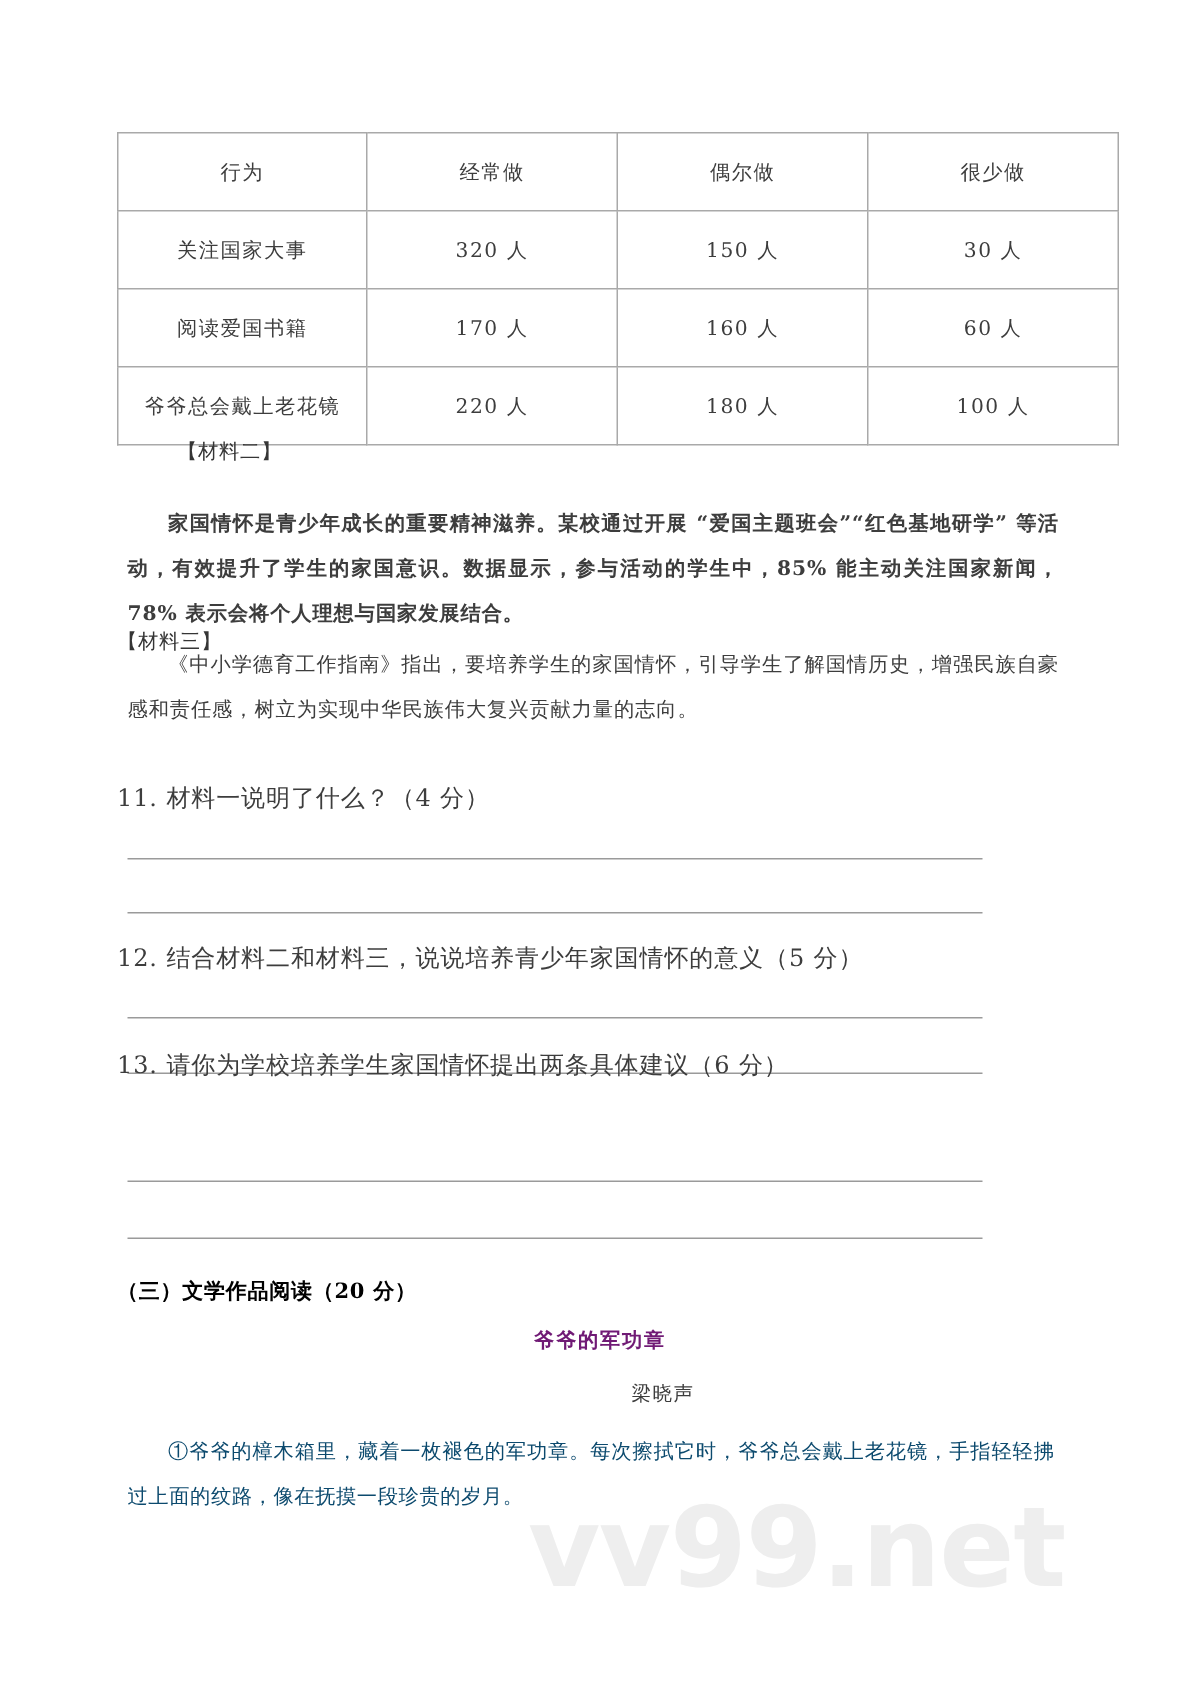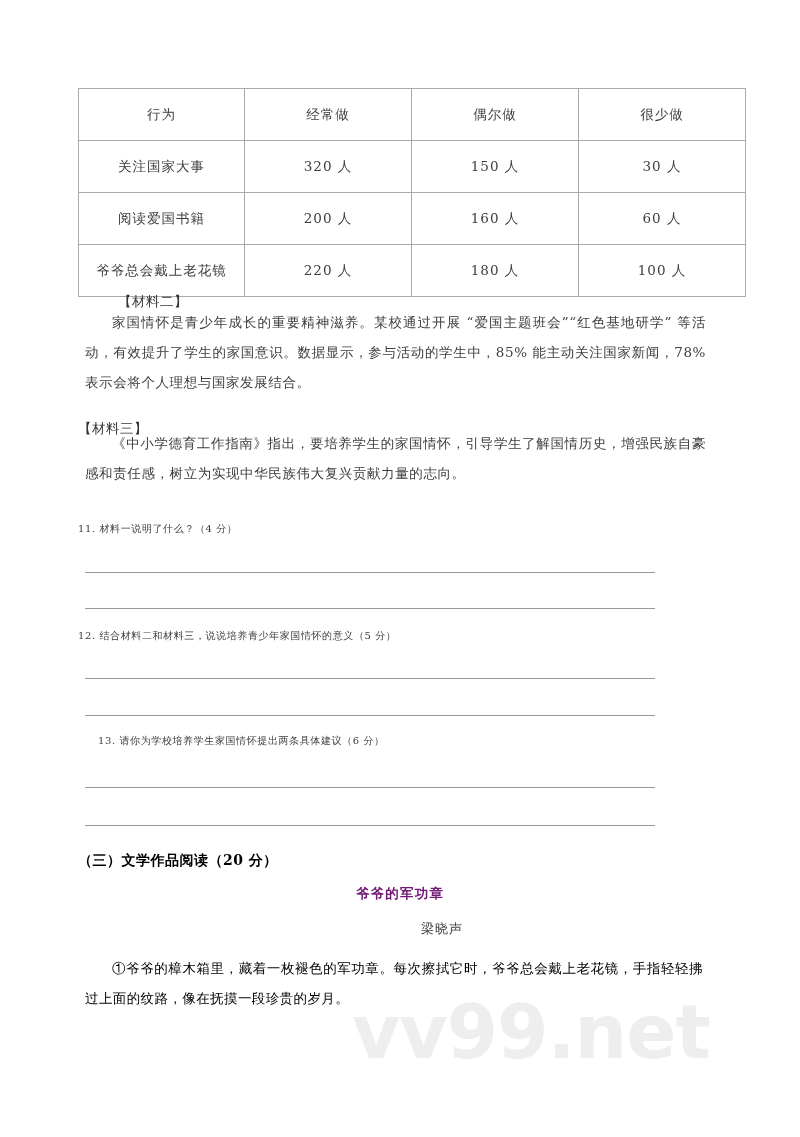--- a/index.html
+++ b/index.html
@@ -86,21 +86,21 @@
     color: #353535;
   }
   .para {
     text-indent: 2em;
     text-align: justify;
     text-justify: inter-ideograph;
   }
 
   .q-line-text {
     position: absolute;
-    font-size: 10px;
+    font-size: 16px;
     letter-spacing: 0.6px;
     color: #3d3d3d;
     white-space: nowrap;
   }
 
   
   .rule {
     position: absolute;
     left: 85px;
     width: 570px;
@@ -135,21 +135,21 @@
     letter-spacing: 1px;
     color: #3d3d3d;
   }
   .story-para {
     position: absolute;
     left: 85px;
     width: 618px;
     font-size: 13.5px;
     line-height: 30px;
     letter-spacing: 0.4px;
-    color: #000000;
+    color: #0c4a6e;
     text-align: justify;
     text-justify: inter-ideograph;
     text-indent: 2em;
   }
 </style>
 </head>
 <body>
 
 <div class="page">
 
@@ -168,50 +168,50 @@
       </thead>
       <tbody>
         <tr>
           <td>关注国家大事</td>
           <td class="num">320 人</td>
           <td class="num">150 人</td>
           <td class="num">30 人</td>
         </tr>
         <tr>
           <td>阅读爱国书籍</td>
-          <td class="num">200 人</td>
+          <td class="num">170 人</td>
           <td class="num">160 人</td>
           <td class="num">60 人</td>
         </tr>
         <tr>
           <td>爷爷总会戴上老花镜</td>
           <td class="num">220 人</td>
           <td class="num">180 人</td>
           <td class="num">100 人</td>
         </tr>
       </tbody>
     </table>
 
     <div class="blk mat-label" style="left:78px; top:286px;margin-left:40px;">【材料二】</div>
 
-    <div class="blk para" style="left:85px; top:307px; width:621px;">家国情怀是青少年成长的重要精神滋养。某校通过开展 “爱国主题班会”“红色基地研学” 等活动，有效提升了学生的家国意识。数据显示，参与活动的学生中，85% 能主动关注国家新闻，78% 表示会将个人理想与国家发展结合。</div>
+    <div class="blk para" style="left:85px; top:334px; width:621px;font-weight:bold;">家国情怀是青少年成长的重要精神滋养。某校通过开展 “爱国主题班会”“红色基地研学” 等活动，有效提升了学生的家国意识。数据显示，参与活动的学生中，85% 能主动关注国家新闻，78% 表示会将个人理想与国家发展结合。</div>
 
     <div class="blk mat-label" style="left:78px; top:413px;">【材料三】</div>
 
     <div class="blk para" style="left:85px; top:428px; width:621px;">《中小学德育工作指南》指出，要培养学生的家国情怀，引导学生了解国情历史，增强民族自豪感和责任感，树立为实现中华民族伟大复兴贡献力量的志向。</div>
 
     <div class="q-line-text" style="left:78px; top:522px;">11. 材料一说明了什么？（4 分）</div>
     <div class="rule" style="top:572px;"></div>
     <div class="rule" style="top:608px;"></div>
 
     <div class="q-line-text" style="left:78px; top:629px;">12. 结合材料二和材料三，说说培养青少年家国情怀的意义（5 分）</div>
     <div class="rule" style="top:678px;"></div>
     <div class="rule" style="top:715px;"></div>
 
-    <div class="q-line-text" style="left:78px; top:734px;margin-left:20px;">13. 请你为学校培养学生家国情怀提出两条具体建议（6 分）</div>
+    <div class="q-line-text" style="left:78px; top:700px;">13. 请你为学校培养学生家国情怀提出两条具体建议（6 分）</div>
     <div class="rule" style="top:787px;"></div>
     <div class="rule" style="top:825px;"></div>
 
     <div class="section-heading" style="left:78px; top:852px;">（三）文学作品阅读（20 分）</div>
 
     <div class="story-title" style="top:885px;">爷爷的军功章</div>
 
     <div class="story-author" style="top:920px;">梁晓声</div>
 
     <div class="story-para" style="top:953px;">①爷爷的樟木箱里，藏着一枚褪色的军功章。每次擦拭它时，爷爷总会戴上老花镜，手指轻轻拂过上面的纹路，像在抚摸一段珍贵的岁月。</div>

